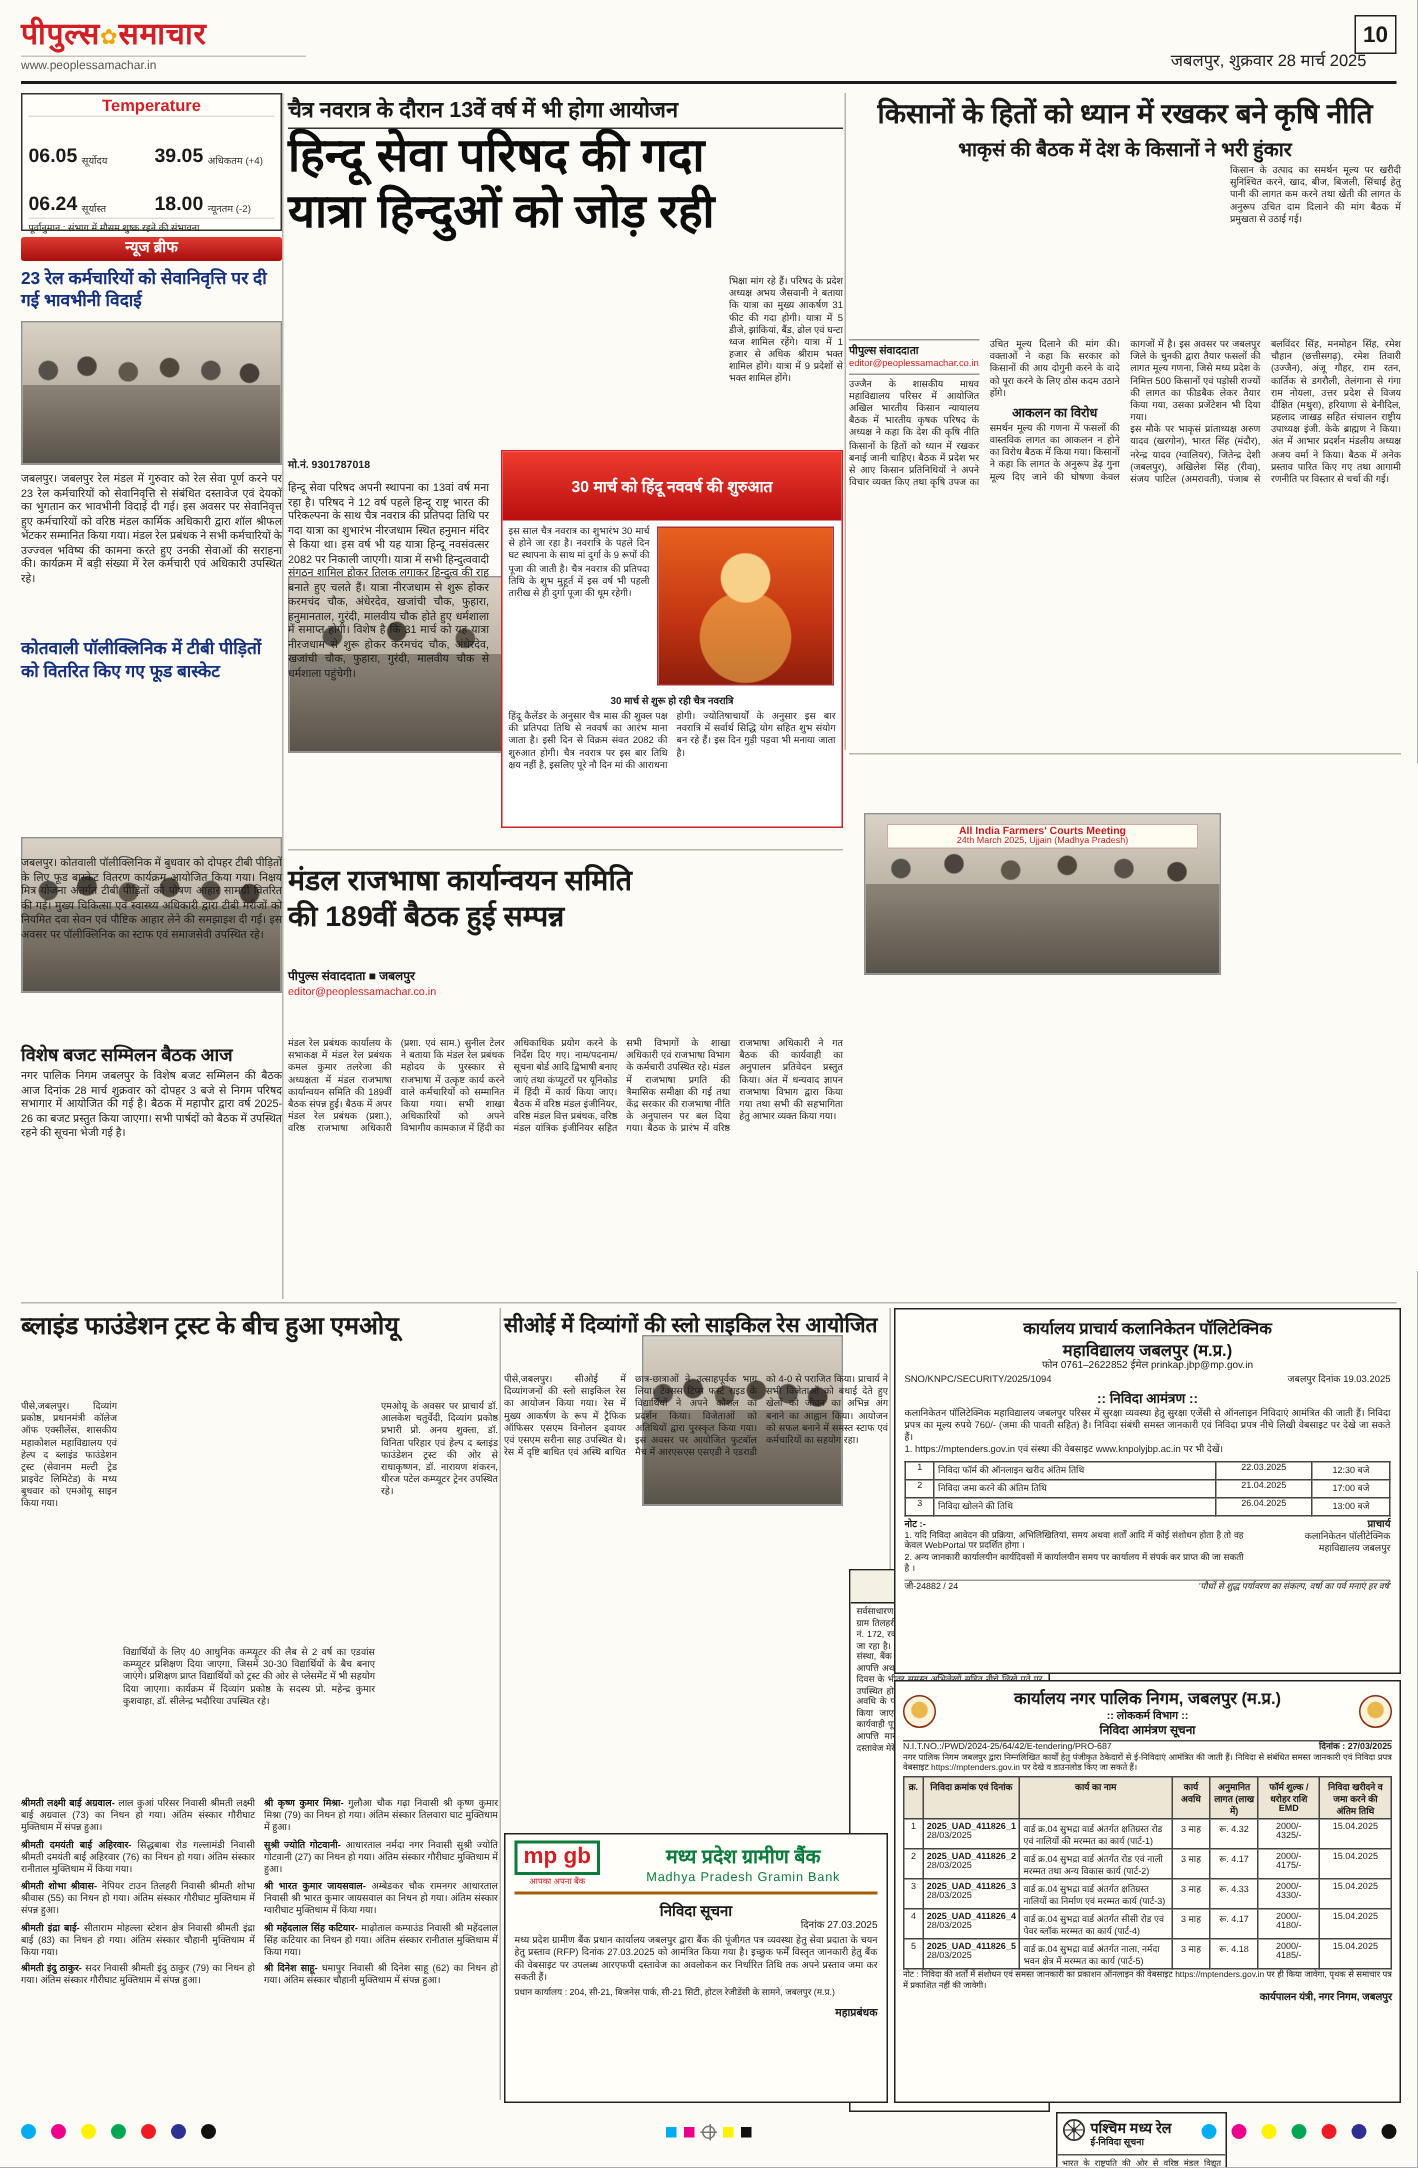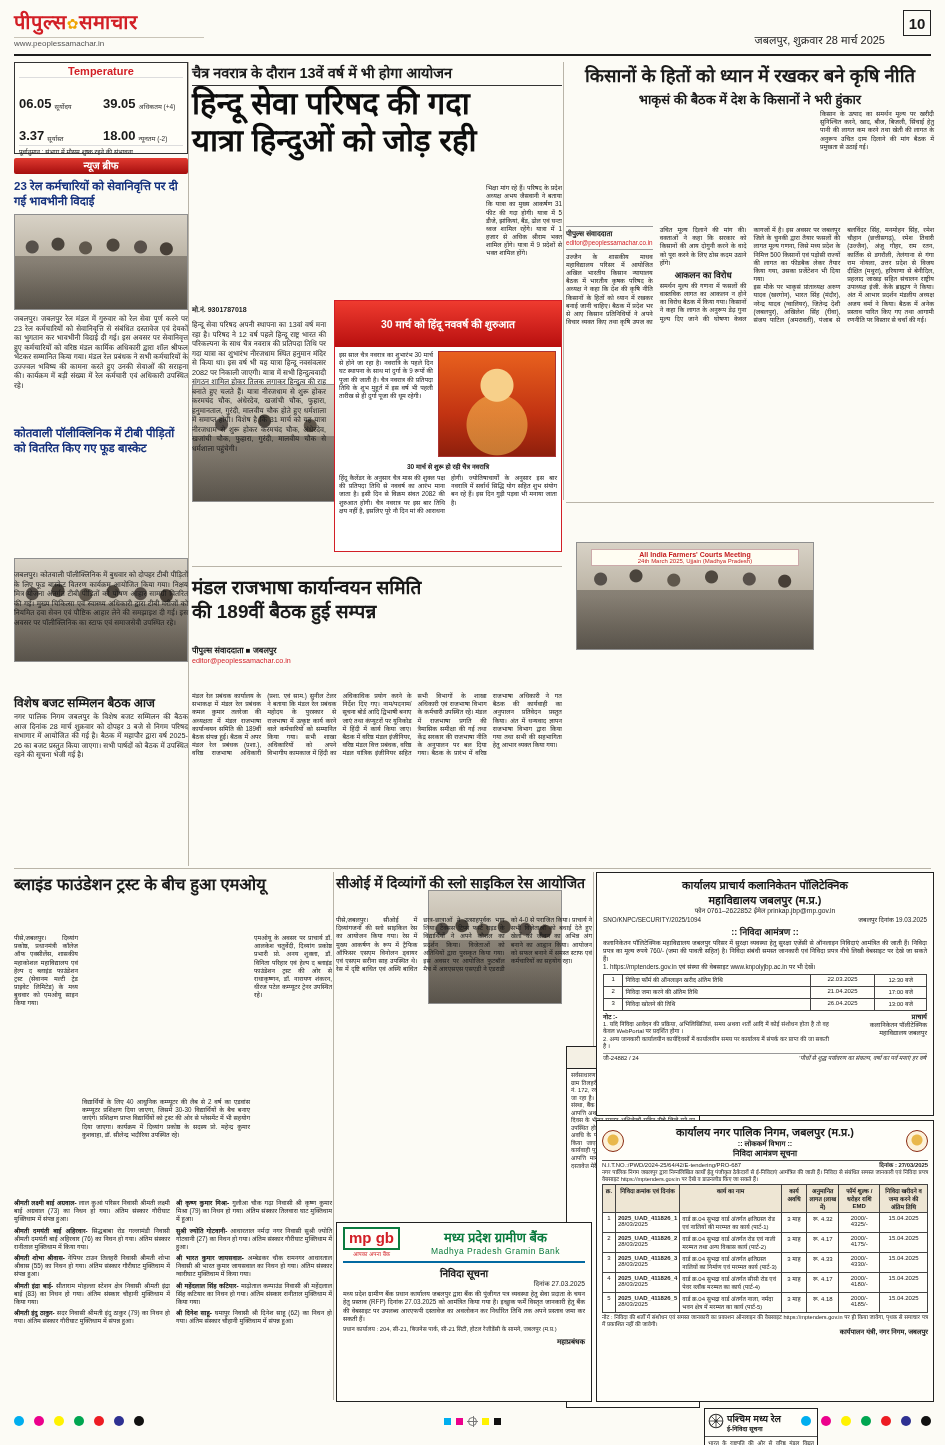--- a/index.html
+++ b/index.html
@@ -77,21 +77,21 @@
 .coe-hl{font-size:14px;font-weight:bold;line-height:1.3;}
 .mtable{width:100%;border-collapse:collapse;}
 .mtable th,.mtable td{border:1px solid #444;font-size:6px;padding:1.5px 2px;vertical-align:top;}
 .mtable th{background:#eee6d4;font-weight:bold;text-align:center;}
 .kala{border:1.5px solid #222;background:#fffef9;padding:4px 6px;overflow:hidden;}
 .nigam{border:1.5px solid #222;background:#fffef9;padding:3px 5px;overflow:hidden;}
 .civic-logo{width:22px;height:22px;border-radius:50%;border:1.6px solid #8a2b12;background:radial-gradient(circle at 50% 45%,#e9b84c 0 5px,#fdf2da 6px 100%);flex:0 0 auto;}
 .nidhan-hd{font-size:13px;font-weight:bold;text-align:center;border-top:1.5px solid #222;border-bottom:1.5px solid #222;padding:2px 0;}
 .nid-entry{break-inside:avoid;margin-bottom:3px;}
 .mpgb{border:1.5px solid #222;background:#fffef9;padding:4px 6px;overflow:hidden;}
-.mpgb-top{display:flex;gap:6px;align-items:center;border-bottom:2px solid #0369a1;padding-bottom:3px;}
+.mpgb-top{display:flex;gap:6px;align-items:center;border-bottom:2px solid #a16207;padding-bottom:3px;}
 .mpgb-mark{font-size:15px;font-weight:bold;color:#d21f26;border:2px solid #0b7b3e;padding:1px 4px;line-height:1.1;}
 .mpgb-tag{font-size:5.6px;text-align:center;}
 .pbar{display:flex;justify-content:space-between;align-items:center;}
 .pgroup{display:flex;gap:10px;}
 .dot{width:10px;height:10px;border-radius:50%;display:inline-block;}
 .psq{width:7px;height:7px;display:inline-block;}
 .pcenter{display:flex;gap:5px;align-items:center;}
 .regmark{width:9px;height:9px;border:1px solid #777;border-radius:50%;position:relative;}
 .regmark::before{content:"";position:absolute;left:50%;top:-2px;bottom:-2px;width:1px;background:#777;}
 .regmark::after{content:"";position:absolute;top:50%;left:-2px;right:-2px;height:1px;background:#777;}
@@ -100,21 +100,21 @@
 <body>
 
 <div id="page">
 
   <div class="abs" style="left:14px;top:8px;width:190px;">
     <div class="logo">
       <span>पीपुल्स</span><span class="logo-flower">✿</span><span>समाचार</span>
     </div>
     <div class="website">www.peoplessamachar.in</div>
   </div>
-  <div class="abs dateline" style="left:640px;top:32px;width:245px;">जबलपुर, शुक्रवार 28 मार्च 2025</div>
+  <div class="abs dateline" style="left:666px;top:32px;width:245px;">जबलपुर, शुक्रवार 28 मार्च 2025</div>
   <div class="abs pageno" style="left:903px;top:10px;">10</div>
   <div class="abs rule" style="left:14px;top:54px;width:917px;height:2px;"></div>
 
   <div class="abs vrule" style="left:188px;top:62px;height:804px;"></div>
   <div class="abs vrule" style="left:563px;top:62px;height:438px;"></div>
   <div class="abs hrule" style="left:14px;top:868px;width:917px;"></div>
   <div class="abs vrule" style="left:333px;top:872px;height:528px;"></div>
   <div class="abs vrule" style="left:593px;top:872px;height:528px;"></div>
   <div class="abs hrule" style="left:192px;top:566px;width:370px;"></div>
   <div class="abs hrule" style="left:566px;top:502px;width:368px;"></div>
@@ -124,21 +124,21 @@
     <div class="temp-grid">
       <div class="temp-cell">
         <span class="temp-val">06.05</span>
         <span class="temp-lab">सूर्योदय</span>
       </div>
       <div class="temp-cell">
         <span class="temp-val">39.05</span>
         <span class="temp-lab">अधिकतम (+4)</span>
       </div>
       <div class="temp-cell">
-        <span class="temp-val">3.37</span>
+        <span class="temp-val">06.24</span>
         <span class="temp-lab">सूर्यास्त</span>
       </div>
       <div class="temp-cell">
         <span class="temp-val">18.00</span>
         <span class="temp-lab">न्यूनतम (-2)</span>
       </div>
     </div>
     <div class="temp-forecast">पूर्वानुमान : संभाग में मौसम शुष्क रहने की संभावना</div>
   </div>
 

